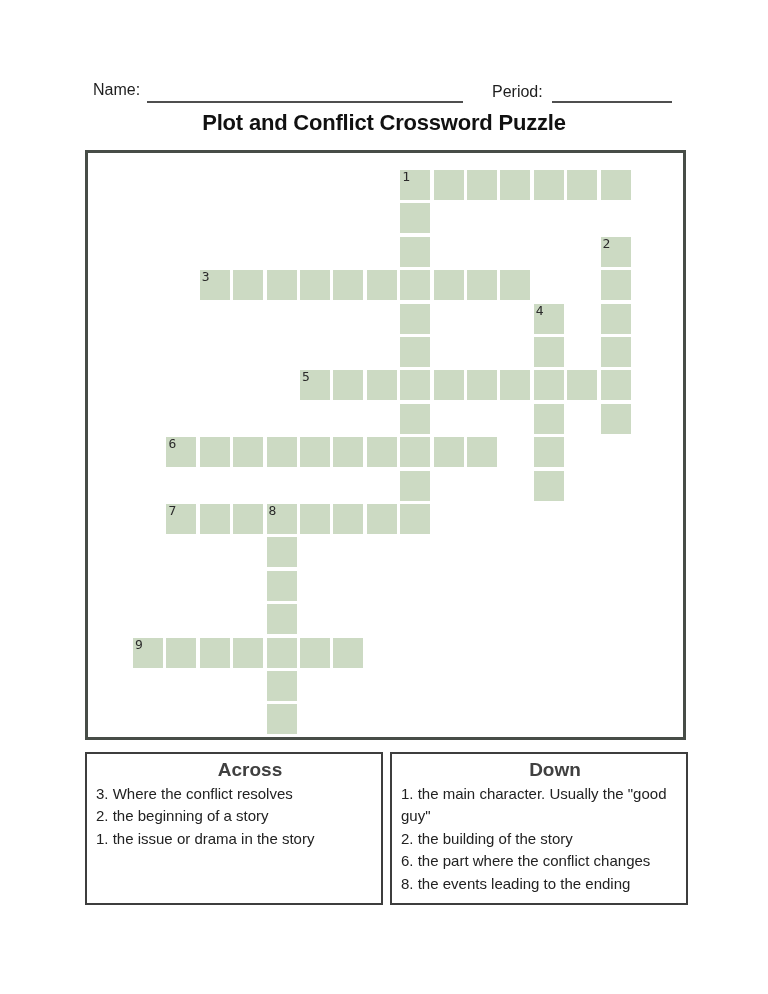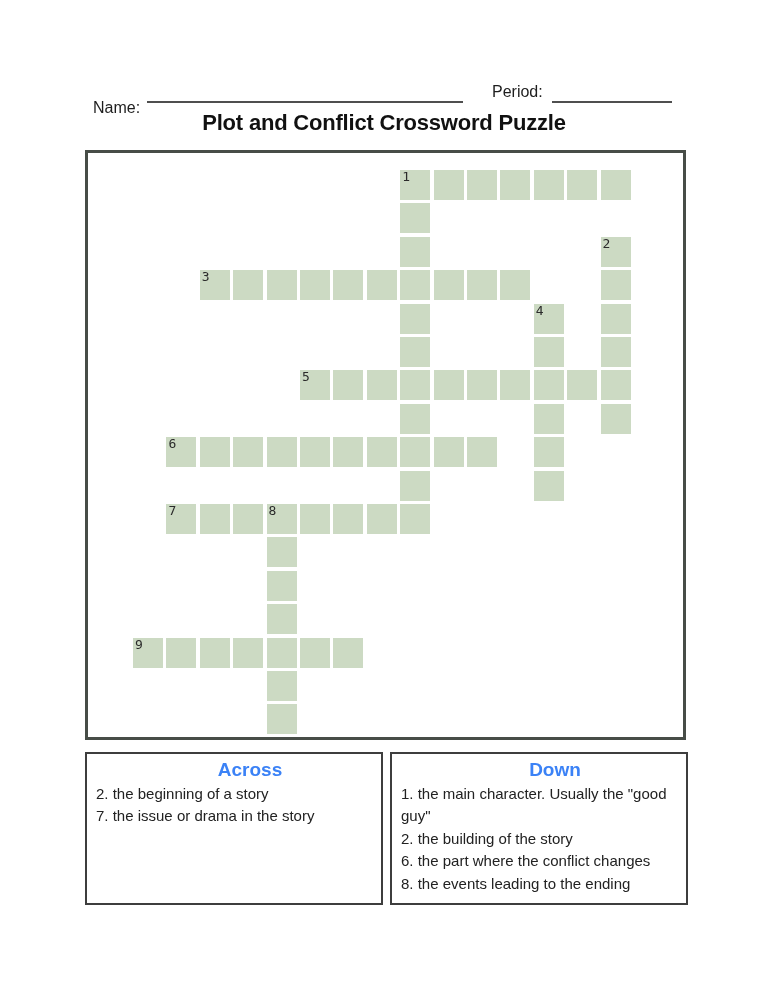--- a/index.html
+++ b/index.html
@@ -21,30 +21,30 @@
   .cell{position:absolute;width:30px;height:30px;background:#ccdac3;}
   .cell-number{position:absolute;left:2px;top:-1px;
     font-family:"DejaVu Sans Mono", monospace;font-size:13px;line-height:15px;
     color:#2b2b2b;}
 
   
   .clue-box{top:752px;width:298px;height:153px;border:2px solid #3e3e3e;
     box-sizing:border-box;background:#ffffff;}
   .clue-box.across{left:85px;}
   .clue-box.down{left:390px;}
-  .clue-title{text-align:center;font-size:19px;font-weight:bold;color:#3b82f6;
+  .clue-title{text-align:center;font-size:19px;font-weight:bold;color:#404040;
     margin:5px 0 1px 0;padding-left:32px;}
   .clue-list{font-size:15px;line-height:22.4px;color:#222;
     padding:1px 8px 0 9px;}
   .clue-item{white-space:normal;}
 </style>
 </head>
 <body>
 
-<span class="abs field-label" style="left:93px;top:99px;">Name:</span>
+<span class="abs field-label" style="left:93px;top:81px;">Name:</span>
 <div class="abs fill-line" style="left:147px;top:101px;width:316px;"></div>
 
 <span class="abs field-label" style="left:492px;top:83px;">Period:</span>
 <div class="abs fill-line" style="left:552px;top:101px;width:120px;"></div>
 
 <div class="abs page-title">Plot and Conflict Crossword Puzzle</div>
 
 <div class="abs grid-box" id="grid">
     <div class="cell" style="left: 312.2px; top: 17px;">
       <span class="cell-number">1</span>
@@ -135,22 +135,23 @@
     <div class="cell" style="left: 78.4px; top: 484.6px;"></div>
     <div class="cell" style="left: 111.8px; top: 484.6px;"></div>
     <div class="cell" style="left: 145.2px; top: 484.6px;"></div>
     <div class="cell" style="left: 212px; top: 484.6px;"></div>
     <div class="cell" style="left: 245.4px; top: 484.6px;"></div>
   </div>
 
 <div class="abs clue-box across">
   <div class="clue-title">Across</div>
   <div class="clue-list">
+      <div class="clue-item">3. Where the conflict resolves</div>
       <div class="clue-item">2. the beginning of a story</div>
-      <div class="clue-item">7. the issue or drama in the story</div>
+      <div class="clue-item">1. the issue or drama in the story</div>
     </div>
 </div>
 
 <div class="abs clue-box down">
   <div class="clue-title">Down</div>
   <div class="clue-list">
       <div class="clue-item">1. the main character. Usually the "good guy"</div>
       <div class="clue-item">2. the building of the story</div>
       <div class="clue-item">6. the part where the conflict changes</div>
       <div class="clue-item">8. the events leading to the ending</div>

